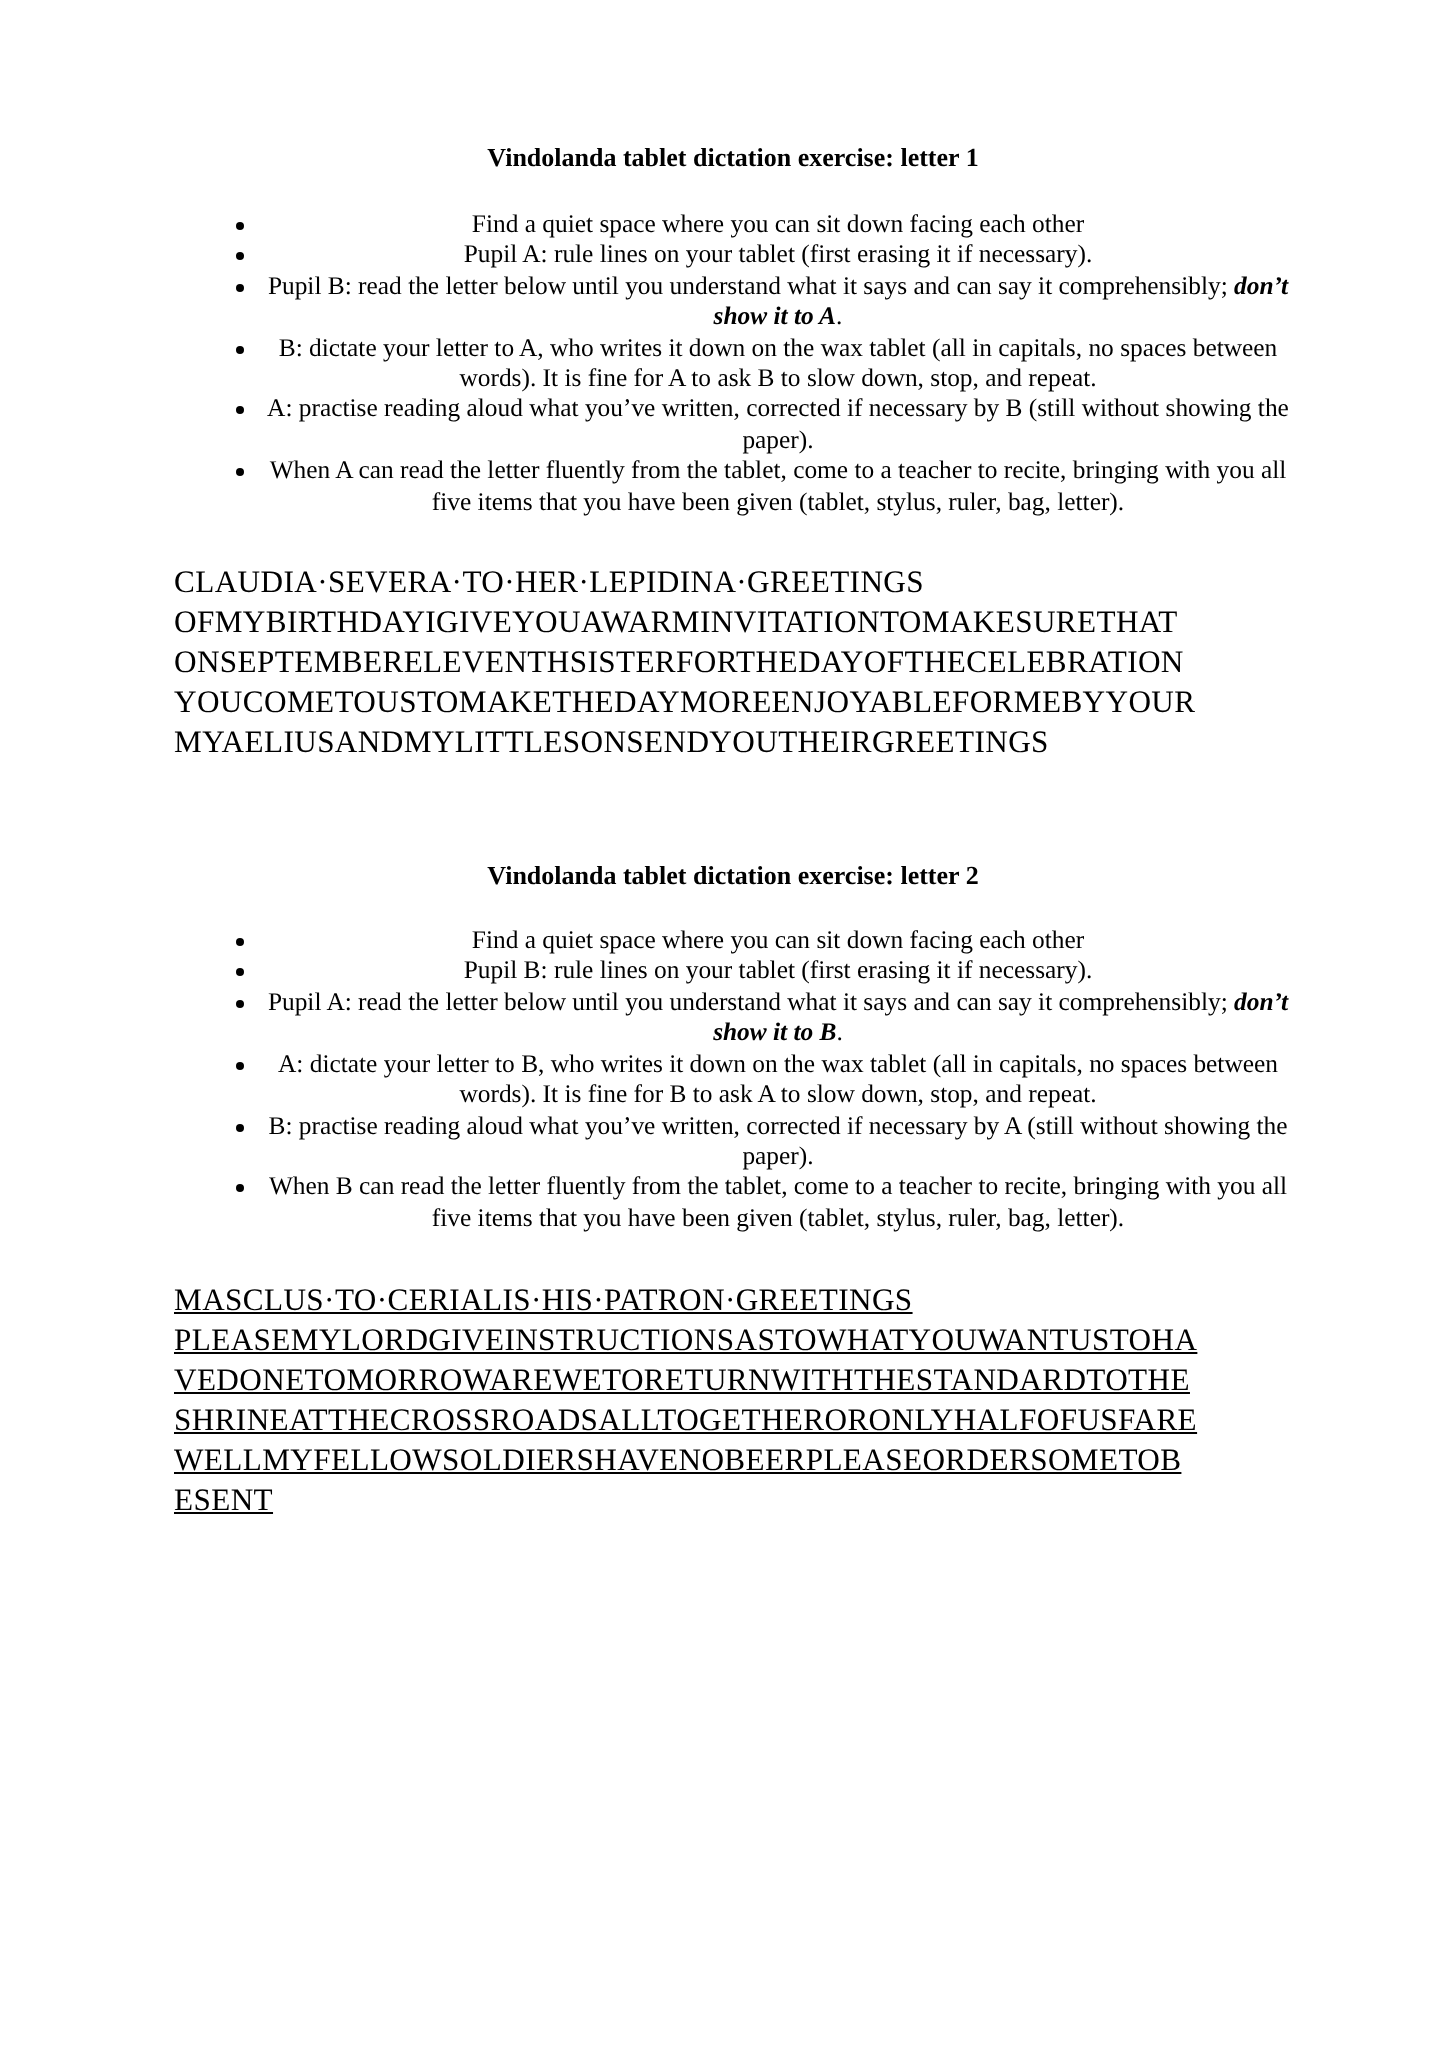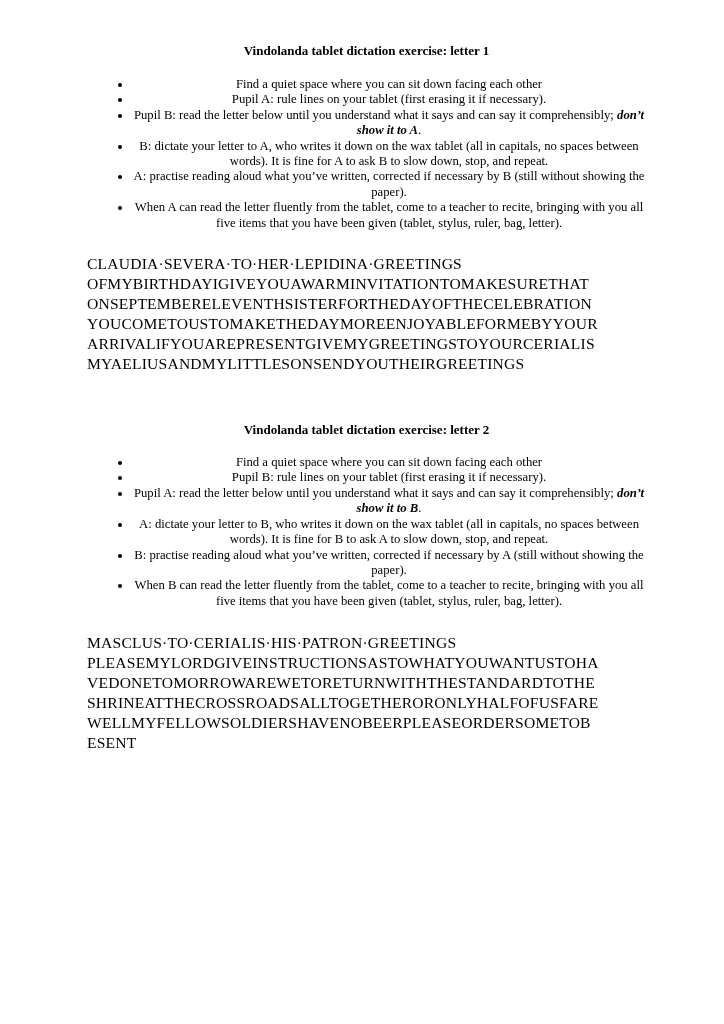--- a/index.html
+++ b/index.html
@@ -14,21 +14,21 @@
     color: #000000;
     font-family: "Liberation Serif", serif;
   }
   .page {
     position: relative;
     width: 724px;
     height: 1024px;
     background: #ffffff;
   }
   .content {
-    padding: 43px 78px 0 87px;
+    padding: 71px 78px 0 87px;
   }
   .doc-title {
     text-align: center;
     font-weight: 700;
     font-size: 13px;
     line-height: 15px;
   }
   .doc-title.second {
     margin-top: 48px;
   }
@@ -55,20 +55,21 @@
   }
   .letter-block {
     margin-top: 23px;
     font-size: 15.6px;
     line-height: 20px;
     letter-spacing: 0.2px;
     white-space: nowrap;
   }
   .letter-block.second {
     margin-top: 24px;
+    text-decoration: underline;
   }
 </style>
 </head>
 <body>
 
 <div class="page">
   <div class="content">
 
     <div class="doc-title">Vindolanda tablet dictation exercise: letter 1</div>
 
@@ -79,21 +80,20 @@
       <li><span>B: dictate your letter to A, who writes it down on the wax tablet (all in capitals, no spaces between words). It is fine for A to ask B to slow down, stop, and repeat.</span><span class="emphasis"></span><span></span></li>
       <li><span>A: practise reading aloud what you’ve written, corrected if necessary by B (still without showing the paper).</span><span class="emphasis"></span><span></span></li>
       <li><span>When A can read the letter fluently from the tablet, come to a teacher to recite, bringing with you all five items that you have been given (tablet, stylus, ruler, bag, letter).</span><span class="emphasis"></span><span></span></li>
     </ul>
 
     <div class="letter-block">
       <div>CLAUDIA·SEVERA·TO·HER·LEPIDINA·GREETINGS</div>
       <div>OFMYBIRTHDAYIGIVEYOUAWARMINVITATIONTOMAKESURETHAT</div>
       <div>ONSEPTEMBERELEVENTHSISTERFORTHEDAYOFTHECELEBRATION</div>
       <div>YOUCOMETOUSTOMAKETHEDAYMOREENJOYABLEFORMEBYYOUR</div>
-      <div>ARRIVALIFYOUAREPRESENTGIVEMYGREETINGSTOYOURCERIALIS</div>
       <div>MYAELIUSANDMYLITTLESONSENDYOUTHEIRGREETINGS</div>
     </div>
 
     <div class="doc-title second">Vindolanda tablet dictation exercise: letter 2</div>
 
     <ul class="instructions second">
       <li><span>Find a quiet space where you can sit down facing each other</span><span class="emphasis"></span><span></span></li>
       <li><span>Pupil B: rule lines on your tablet (first erasing it if necessary).</span><span class="emphasis"></span><span></span></li>
       <li><span>Pupil A: read the letter below until you understand what it says and can say it comprehensibly; </span><span class="emphasis">don’t show it to B</span><span>.</span></li>
       <li><span>A: dictate your letter to B, who writes it down on the wax tablet (all in capitals, no spaces between words). It is fine for B to ask A to slow down, stop, and repeat.</span><span class="emphasis"></span><span></span></li>

